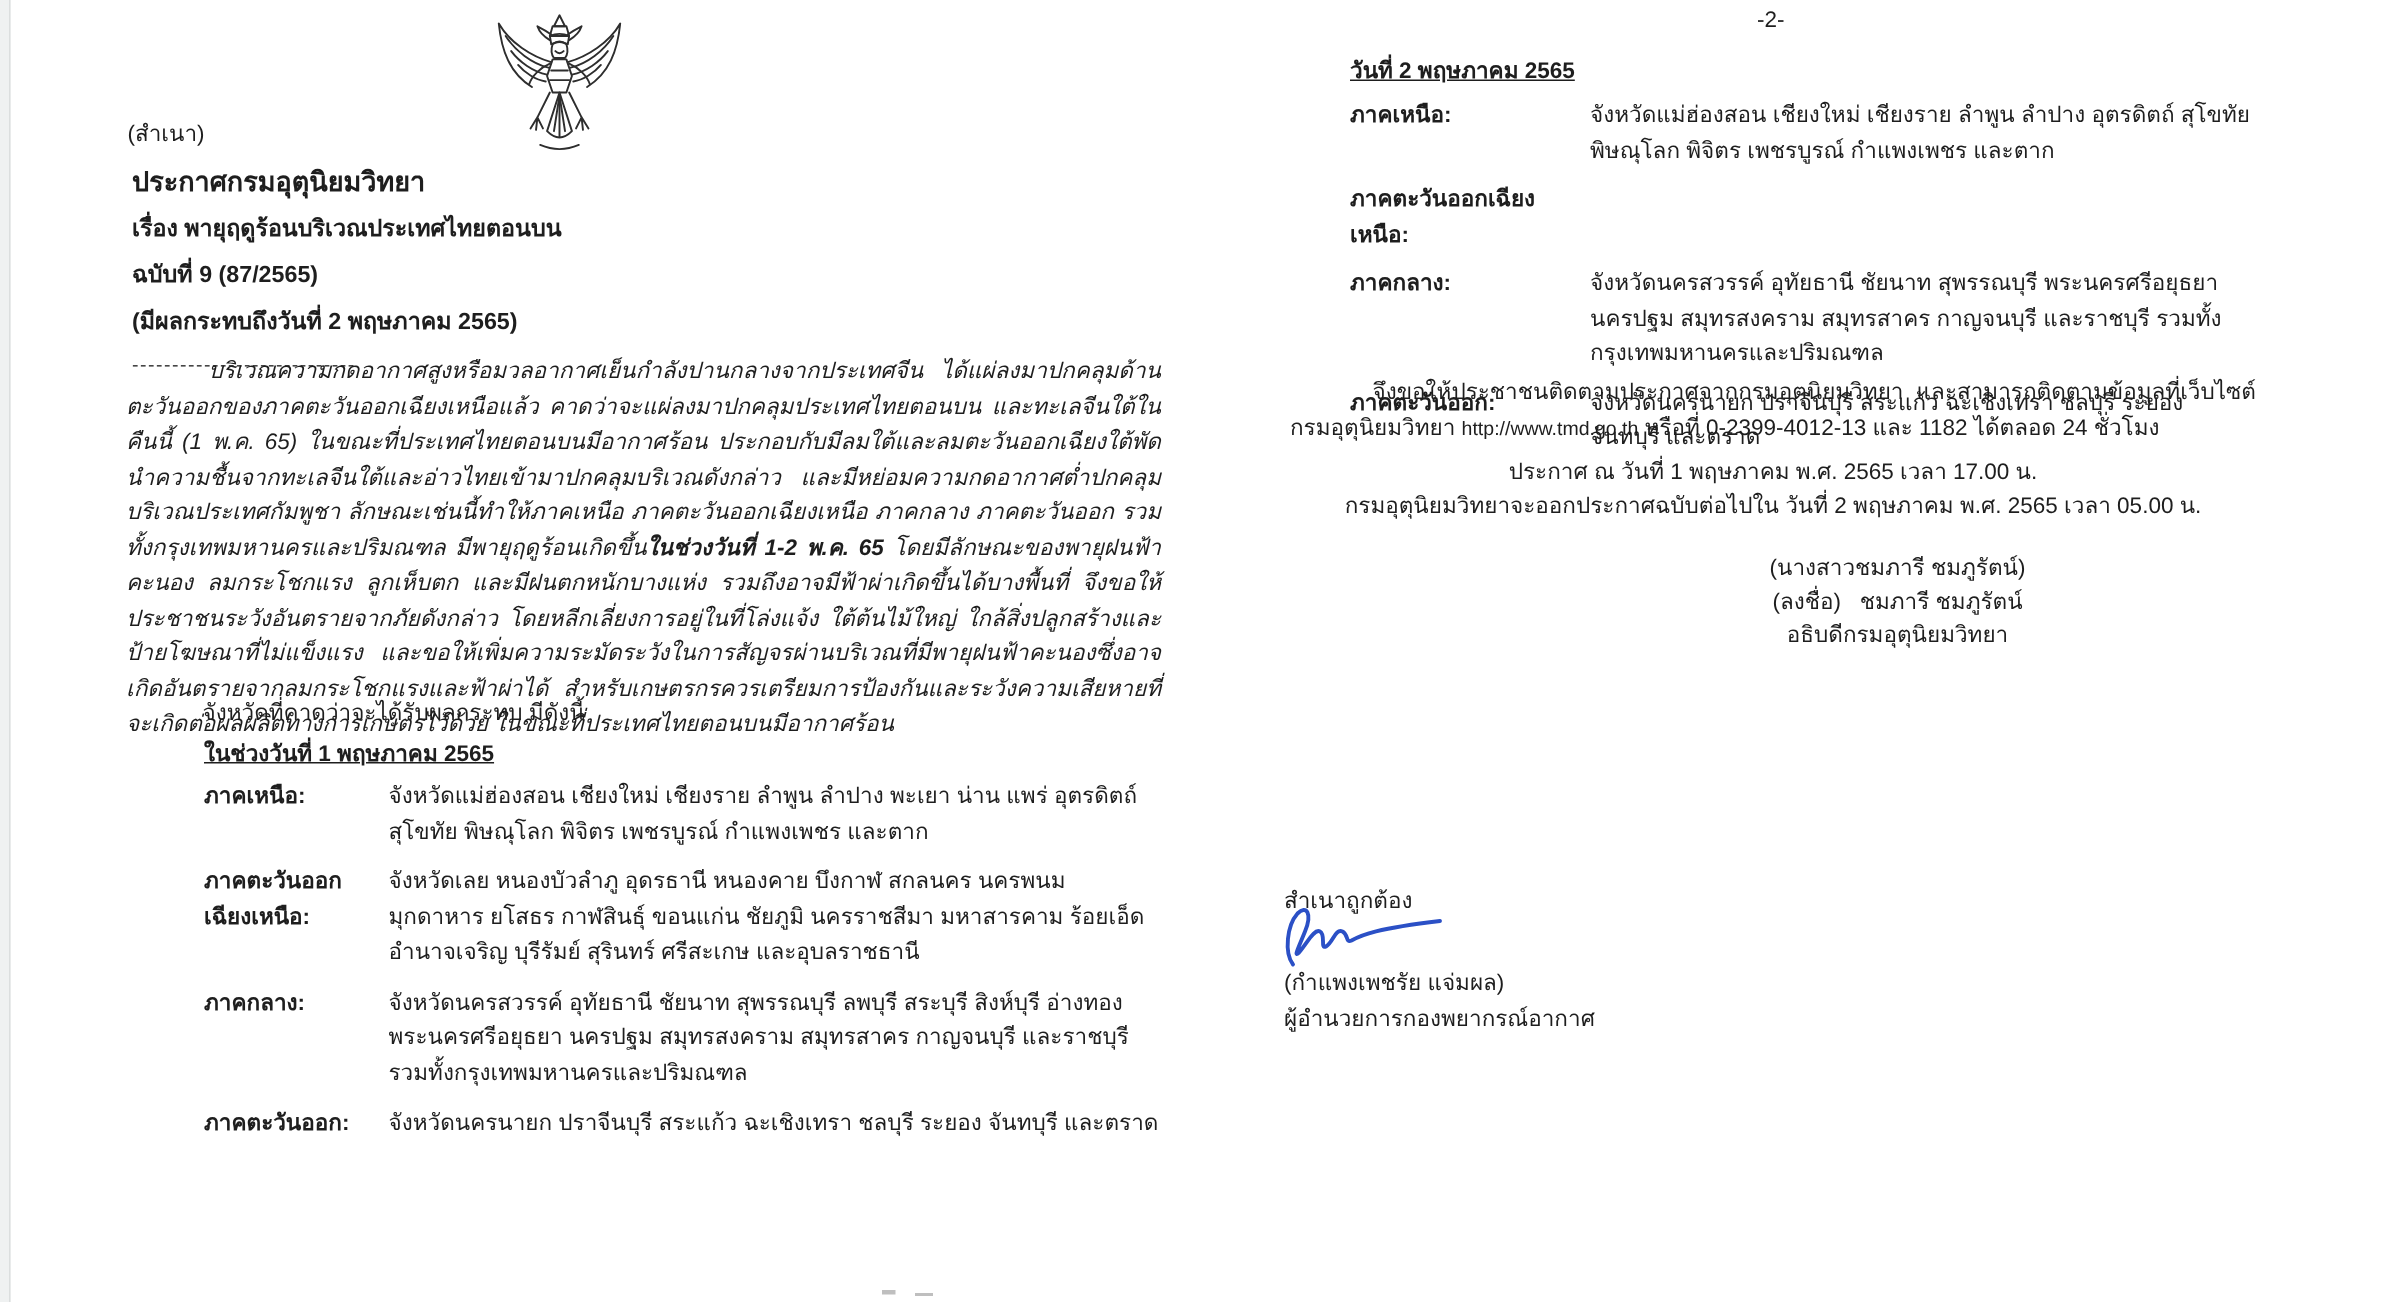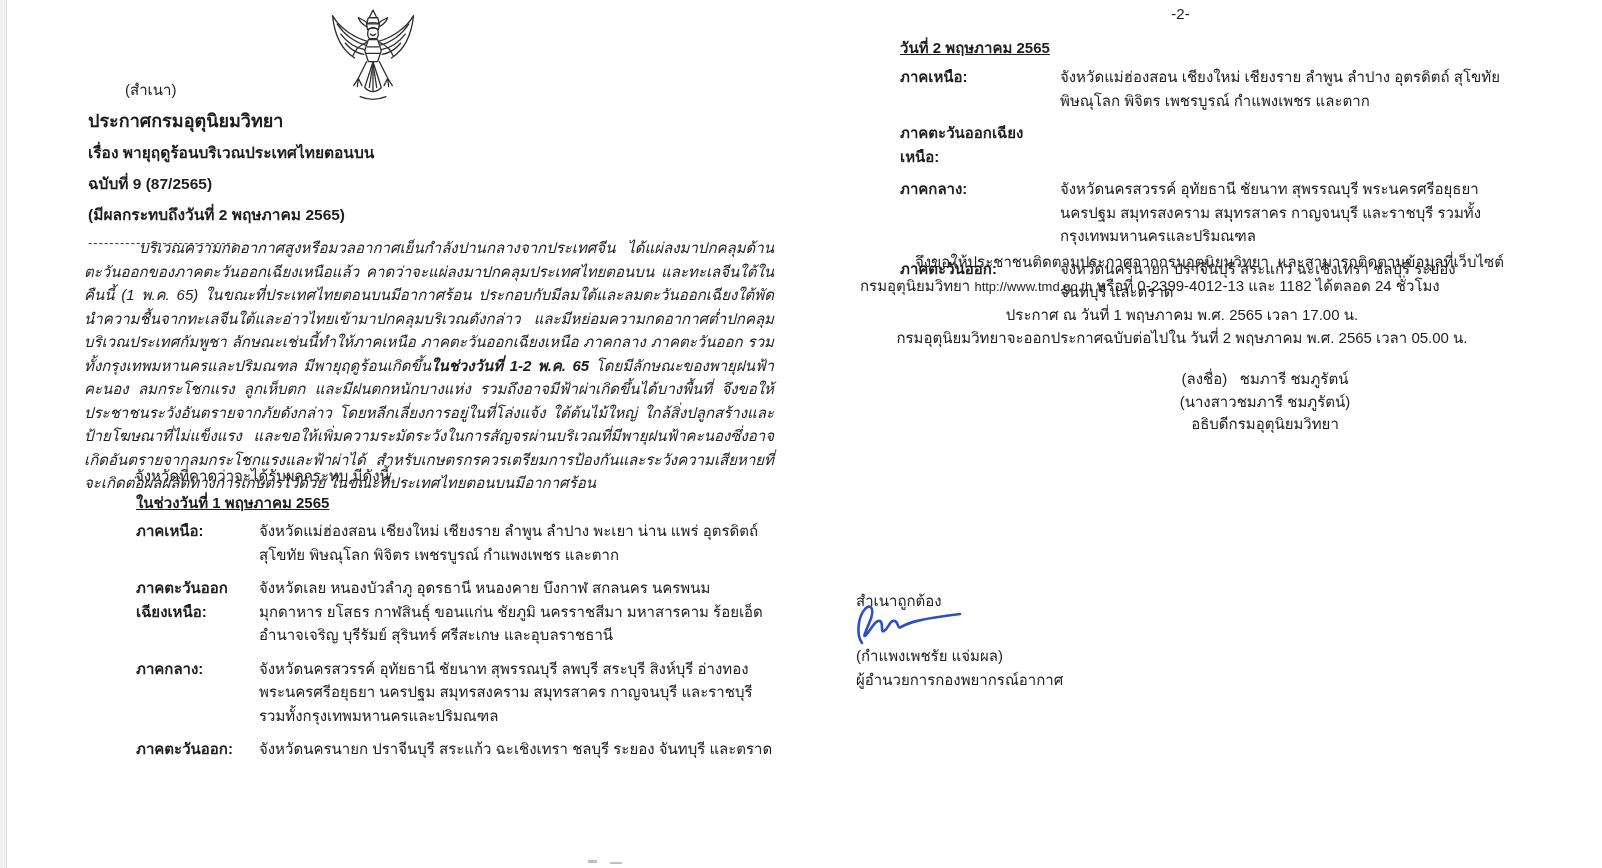--- a/index.html
+++ b/index.html
@@ -4,21 +4,21 @@
 <style>
   html,body{margin:0;padding:0;}
   body{
     width:1602px;height:868px;position:relative;overflow:hidden;
     background:#ffffff;color:#1e1e1e;
     font-family:"Liberation Sans", sans-serif;
     font-size:15px;line-height:23.5px;
   }
   .abs{position:absolute;}
   .left-strip{left:0;top:0;width:6px;height:868px;background:#eff1f1;border-right:1px solid #dbdede;}
-  .copy-label{left:85px;top:78px;margin-left:40px;}
+  .copy-label{left:85px;top:78px;}
   .garuda{left:327px;top:8px;width:92px;height:100px;}
   .headings{left:88px;top:106px;width:570px;font-weight:bold;}
   .headings .h-main{font-size:18px;line-height:31px;}
   .headings .h-sub{font-size:15.5px;line-height:31px;}
   .headings .divider{font-weight:normal;font-size:13px;letter-spacing:1px;line-height:26px;color:#3a3a3a;}
   .para1{left:84px;top:236px;width:690px;text-indent:55px;text-align:justify;font-style:italic;}
   .impact-note{left:135px;top:464px;}
   .day-heading{font-weight:bold;text-decoration:underline;}
   .day1-heading{left:136px;top:491px;}
   .rows1{left:136px;top:519px;width:638px;}
@@ -139,22 +139,22 @@
     <div class="rvalue">จังหวัดนครนายก ปราจีนบุรี สระแก้ว ฉะเชิงเทรา ชลบุรี ระยอง จันทบุรี และตราด</div>
   </div>
 </div>
 
 <div class="abs para2"><span>จึงขอให้ประชาชนติดตามประกาศจากกรมอุตุนิยมวิทยา และสามารถติดตามข้อมูลที่เว็บไซต์กรมอุตุนิยมวิทยา </span><span class="url-text">http://www.tmd.go.th</span><span> หรือที่ 0-2399-4012-13 และ 1182 ได้ตลอด 24 ชั่วโมง</span></div>
 
 <div class="abs issued-line">ประกาศ ณ วันที่ 1 พฤษภาคม พ.ศ. 2565 เวลา 17.00 น.</div>
 <div class="abs next-issue-line">กรมอุตุนิยมวิทยาจะออกประกาศฉบับต่อไปใน วันที่ 2 พฤษภาคม พ.ศ. 2565 เวลา 05.00 น.</div>
 
 <div class="abs sign-block">
+  <div>(นางสาวชมภารี ชมภูรัตน์)</div>
   <div>(ลงชื่อ)&nbsp;&nbsp;&nbsp;ชมภารี ชมภูรัตน์</div>
-  <div>(นางสาวชมภารี ชมภูรัตน์)</div>
   <div>อธิบดีกรมอุตุนิยมวิทยา</div>
 </div>
 
 <div class="abs cert-label">สำเนาถูกต้อง</div>
 
 <svg class="abs cert-signature" viewBox="0 0 112 46" fill="none">
   <path stroke="#2b50c6" stroke-width="2.6" stroke-linecap="round" stroke-linejoin="round" d="M10 42 C4 34 6 16 13 8 C19 2 23 8 18 20 C14 30 10 38 14 34 C20 27 24 18 28 20 C32 22 28 32 32 30 C37 27 38 18 43 20 C47 22 45 28 49 26 C56 22 66 18 108 13"></path>
 </svg>
 
 <div class="abs cert-name">(กำแพงเพชรัย แจ่มผล)</div>

